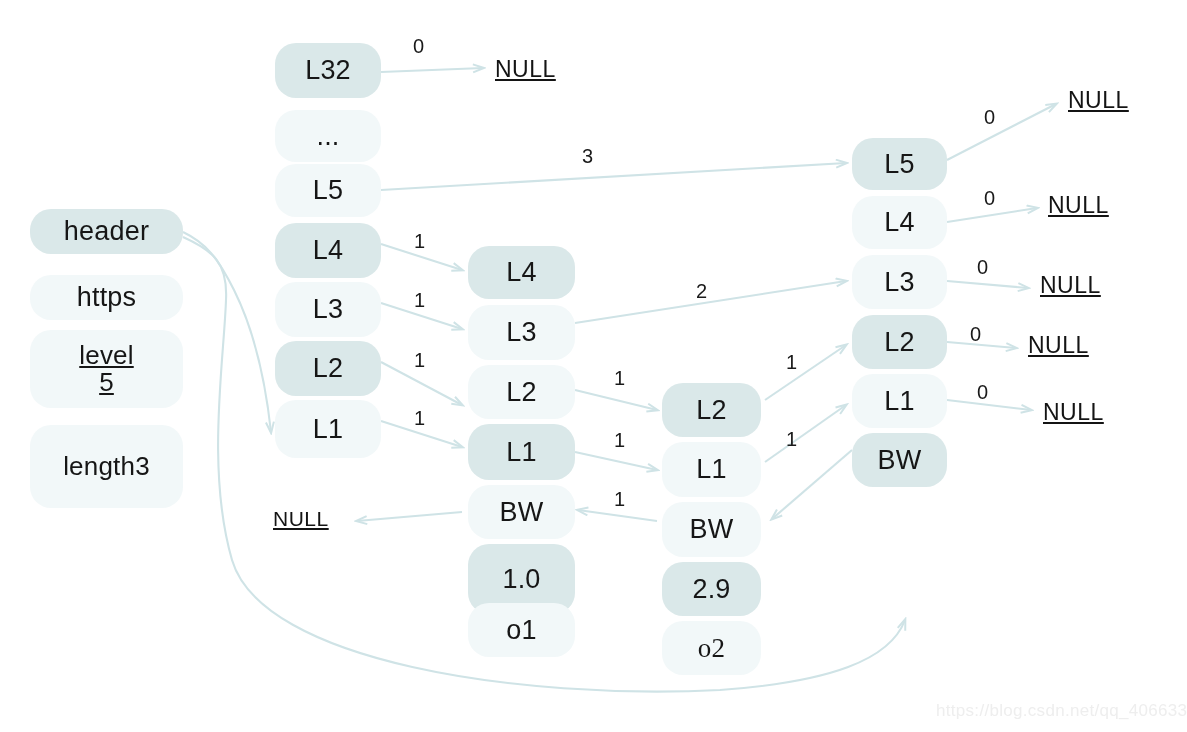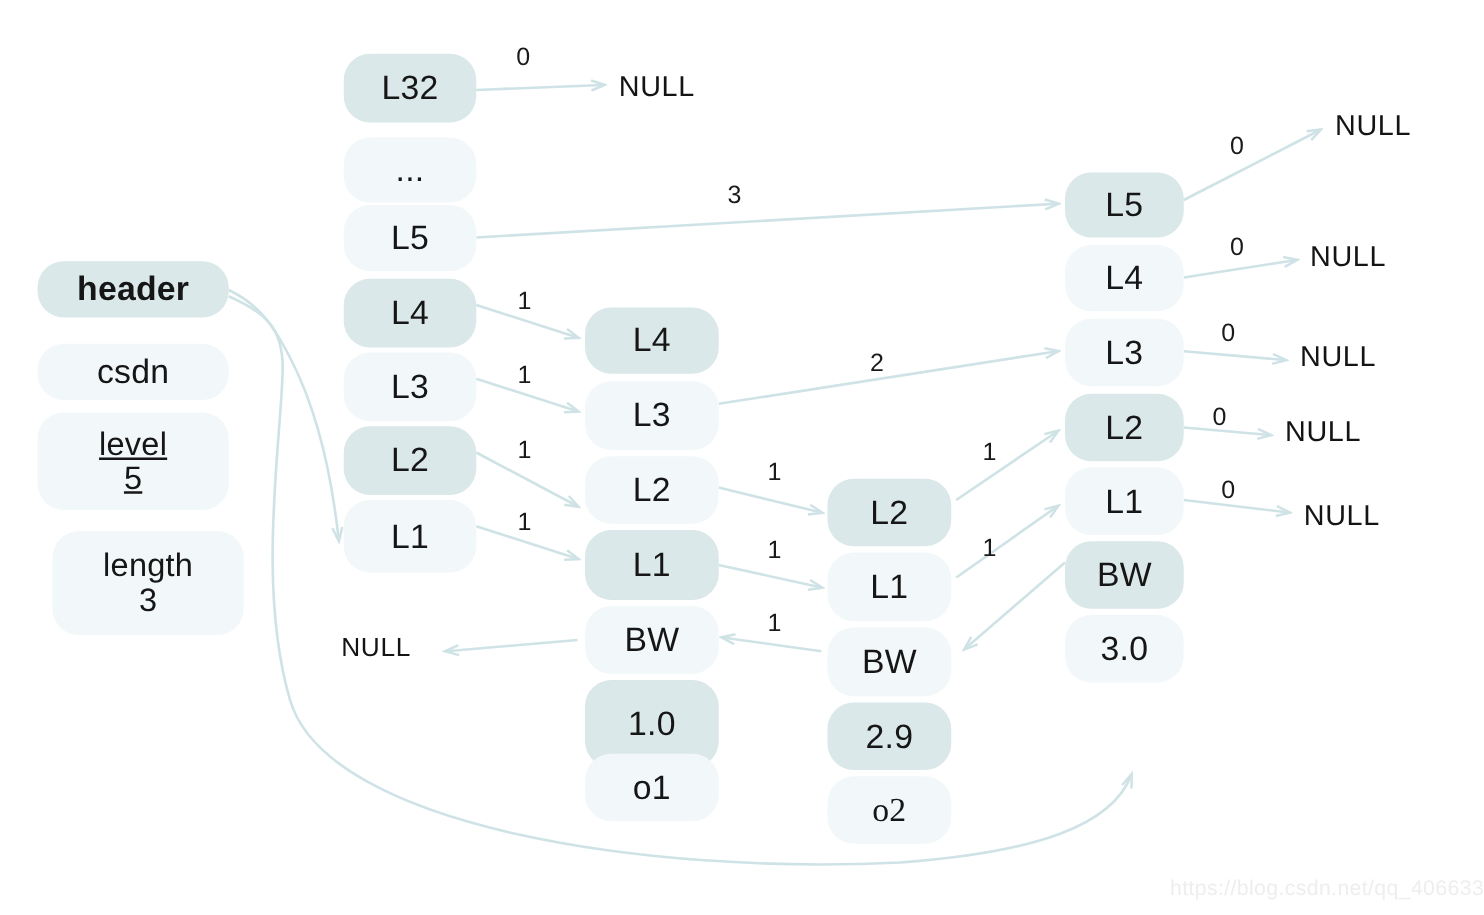--- a/index.html
+++ b/index.html
@@ -45,20 +45,21 @@
     font-size: 20px;
     color: #1a1a1a;
     line-height: 1;
   }
   .null-label {
     position: absolute;
     font-size: 23px;
     color: #141414;
     line-height: 1;
     letter-spacing: 0.5px;
+    text-decoration: underline;
   }
   .null-label.small {
     font-size: 21px;
   }
   .watermark {
     position: absolute;
     font-size: 17px;
     color: #eeeeee;
     letter-spacing: 0.3px;
     line-height: 1;
@@ -110,27 +111,27 @@
       <path d="M462,512 L357,521"></path>
 
       <path d="M947,160 L1056,104"></path>
       <path d="M947,222 L1037,208"></path>
       <path d="M947,281 L1028,288"></path>
       <path d="M947,342 L1016,348"></path>
       <path d="M947,400 L1031,410"></path>
     </g>
   </svg>
 
-  <div class="cell shade-dark" style="left:30px; top:209px; width:153px; height:45px;font-weight:bold;">header</div>
-  <div class="cell shade-light" style="left:30px; top:275px; width:153px; height:45px;">csdn</div>
+  <div class="cell shade-dark" style="left:30px; top:209px; width:153px; height:45px;">header</div>
+  <div class="cell shade-light" style="left:30px; top:275px; width:153px; height:45px;">https</div>
   <div class="cell shade-light two-line" style="left:30px; top:330px; width:153px; height:78px; flex-direction:column;text-decoration:underline;">
     <span>level</span>
     <span>5</span>
   </div>
-  <div class="cell shade-light two-line" style="left:42px; top:425px; width:153px; height:83px; flex-direction:column;">
+  <div class="cell shade-light two-line" style="left:30px; top:425px; width:153px; height:83px; flex-direction:row;">
     <span>length</span>
     <span>3</span>
   </div>
 
   <div class="cell shade-dark" style="left:275px; top:43px; width:106px; height:55px;">L32</div>
   <div class="cell shade-light" style="left:275px; top:110px; width:106px; height:52px;">...</div>
   <div class="cell shade-light" style="left:275px; top:164px; width:106px; height:53px;">L5</div>
   <div class="cell shade-dark" style="left:275px; top:223px; width:106px; height:55px;">L4</div>
   <div class="cell shade-light" style="left:275px; top:282px; width:106px; height:55px;">L3</div>
   <div class="cell shade-dark" style="left:275px; top:341px; width:106px; height:55px;">L2</div>
@@ -149,21 +150,20 @@
   <div class="cell shade-light" style="left:662px; top:502px; width:99px; height:55px;">BW</div>
   <div class="cell shade-dark" style="left:662px; top:562px; width:99px; height:54px;">2.9</div>
   <div class="cell shade-light" style="left:662px; top:621px; width:99px; height:54px;font-family:Liberation Serif, serif;">o2</div>
 
   <div class="cell shade-dark" style="left:852px; top:138px; width:95px; height:52px;">L5</div>
   <div class="cell shade-light" style="left:852px; top:196px; width:95px; height:53px;">L4</div>
   <div class="cell shade-light" style="left:852px; top:255px; width:95px; height:54px;">L3</div>
   <div class="cell shade-dark" style="left:852px; top:315px; width:95px; height:54px;">L2</div>
   <div class="cell shade-light" style="left:852px; top:374px; width:95px; height:54px;">L1</div>
   <div class="cell shade-dark" style="left:852px; top:433px; width:95px; height:54px;">BW</div>
-  <div class="cell shade-light" style="left:852px; top:492px; width:95px; height:54px;">3.0</div>
 
   <div class="edge-label" style="left:413px; top:36px;">0</div>
   <div class="edge-label" style="left:582px; top:146px;">3</div>
   <div class="edge-label" style="left:414px; top:231px;">1</div>
   <div class="edge-label" style="left:414px; top:290px;">1</div>
   <div class="edge-label" style="left:414px; top:350px;">1</div>
   <div class="edge-label" style="left:414px; top:408px;">1</div>
 
   <div class="edge-label" style="left:696px; top:281px;">2</div>
   <div class="edge-label" style="left:614px; top:368px;">1</div>

